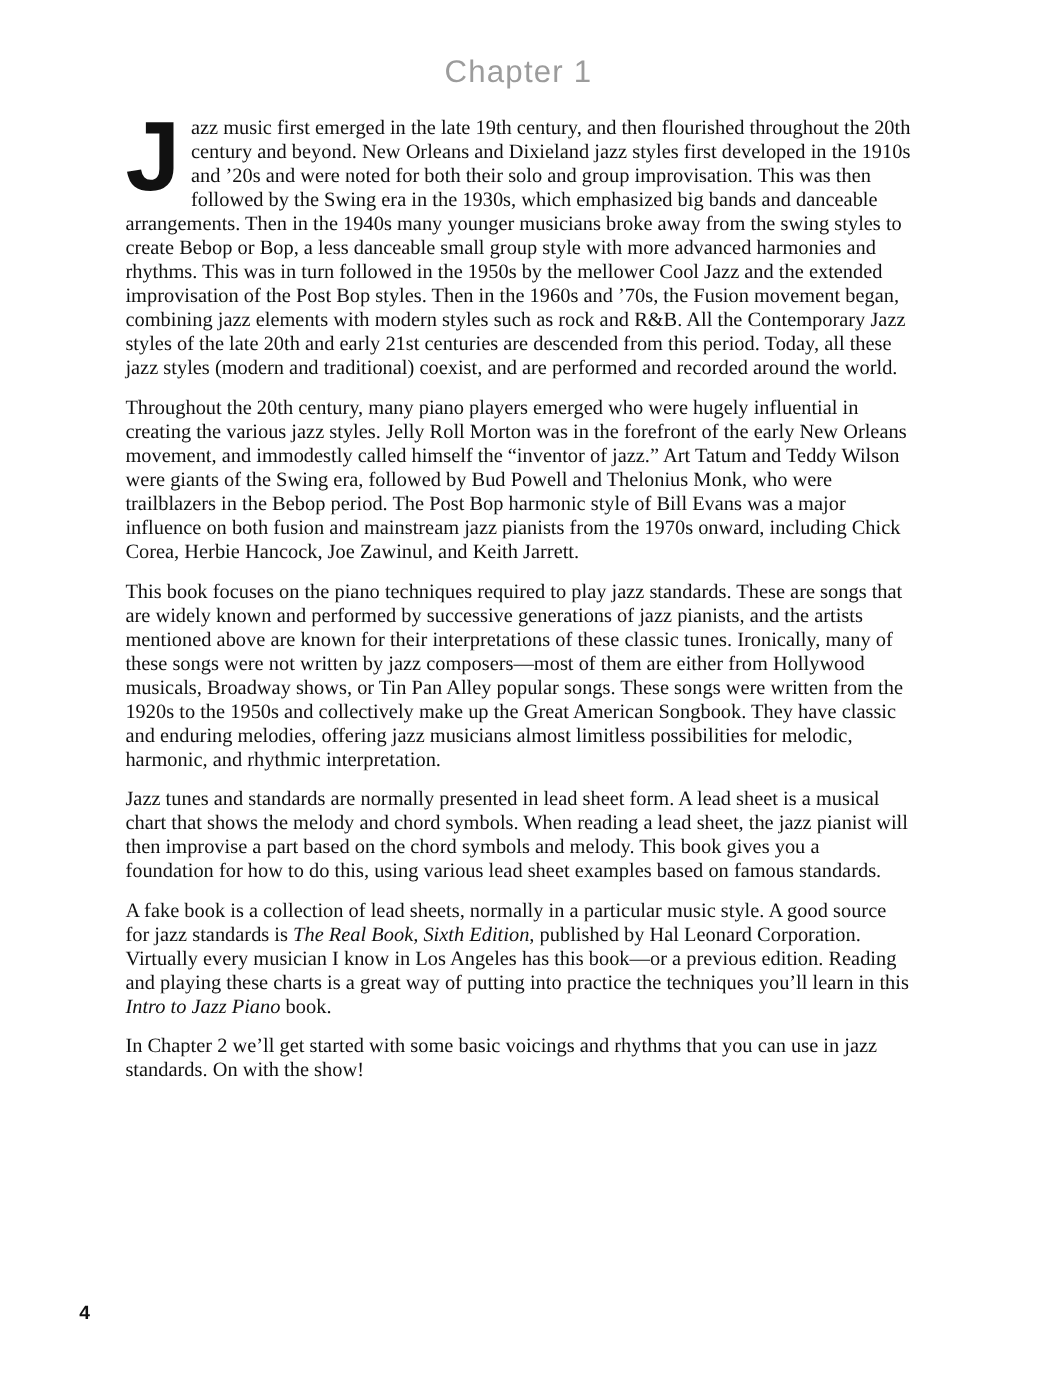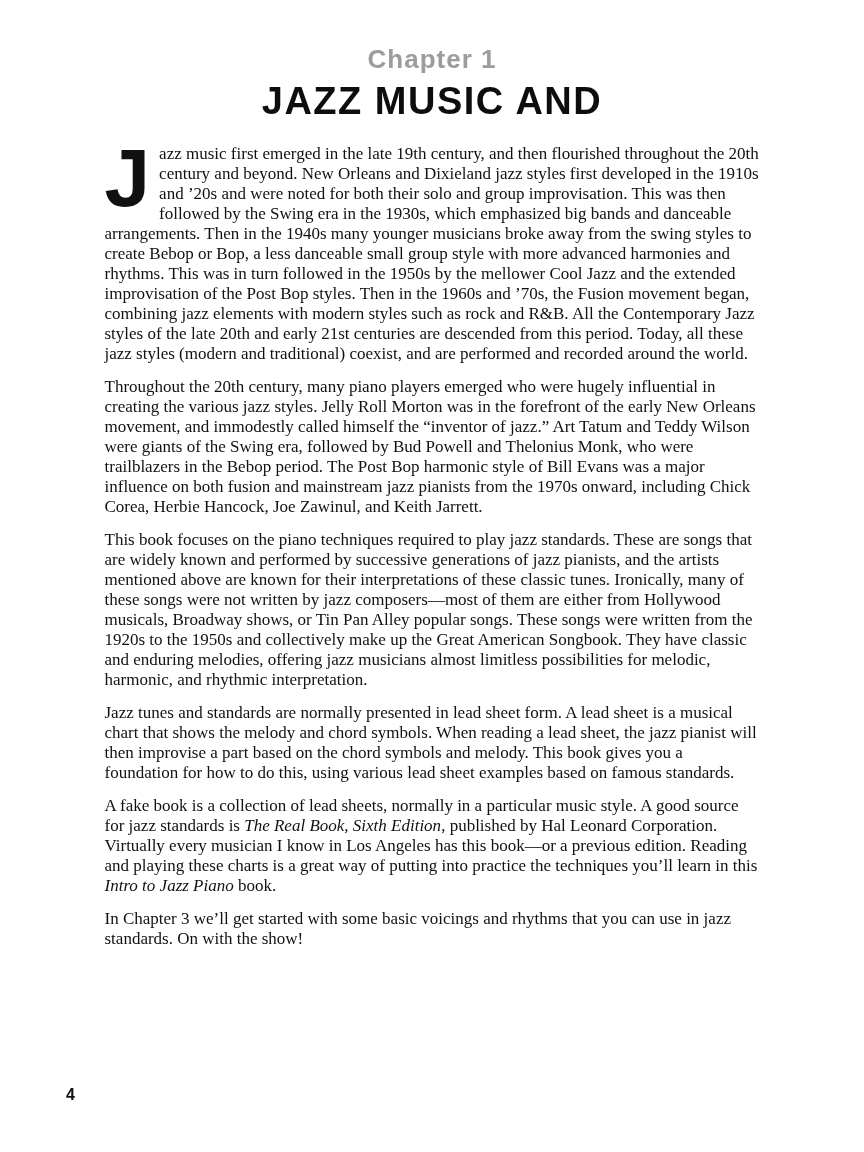--- a/index.html
+++ b/index.html
@@ -13,21 +13,21 @@
     height: 1152px;
     background: #ffffff;
     margin: 0 auto;
     overflow: hidden;
     box-sizing: border-box;
   }
   .chapter-label {
     margin-top: 44px;
     text-align: center;
     font-family: "Liberation Sans", sans-serif;
-    font-weight: bold;
+    font-weight: normal;
     font-size: 26px;
     letter-spacing: 1px;
     color: #9c9c9c;
   }
   .title {
     margin-top: 6px;
     text-align: center;
     font-family: "Liberation Sans", sans-serif;
     font-weight: 900;
     font-size: 38px;
@@ -69,34 +69,33 @@
   }
 </style>
 </head>
 <body>
 
 <div class="page">
 
   <div class="chapter-label">Chapter 1</div>
 
   <div class="title">
-    <div>JAZZ MUSIC AND</div>
   </div>
 
   <div class="body-text">
 
     <p><span class="dropcap">J</span><span>azz music first emerged in the late 19th century, and then flourished throughout the 20th century and beyond. New Orleans and Dixieland jazz styles first developed in the 1910s and ’20s and were noted for both their solo and group improvisation. This was then followed by the Swing era in the 1930s, which emphasized big bands and danceable arrangements. Then in the 1940s many younger musicians broke away from the swing styles to create Bebop or Bop, a less danceable small group style with more advanced harmonies and rhythms. This was in turn followed in the 1950s by the mellower Cool Jazz and the extended improvisation of the Post Bop styles. Then in the 1960s and ’70s, the Fusion movement began, combining jazz elements with modern styles such as rock and R&amp;B. All the Contemporary Jazz styles of the late 20th and early 21st centuries are descended from this period. Today, all these jazz styles (modern and traditional) coexist, and are performed and recorded around the world.</span></p>
 
     <p>Throughout the 20th century, many piano players emerged who were hugely influential in creating the various jazz styles. Jelly Roll Morton was in the forefront of the early New Orleans movement, and immodestly called himself the “inventor of jazz.” Art Tatum and Teddy Wilson were giants of the Swing era, followed by Bud Powell and Thelonius Monk, who were trailblazers in the Bebop period. The Post Bop harmonic style of Bill Evans was a major influence on both fusion and mainstream jazz pianists from the 1970s onward, including Chick Corea, Herbie Hancock, Joe Zawinul, and Keith Jarrett.</p>
 
     <p>This book focuses on the piano techniques required to play jazz standards. These are songs that are widely known and performed by successive generations of jazz pianists, and the artists mentioned above are known for their interpretations of these classic tunes. Ironically, many of these songs were not written by jazz composers—most of them are either from Hollywood musicals, Broadway shows, or Tin Pan Alley popular songs. These songs were written from the 1920s to the 1950s and collectively make up the Great American Songbook. They have classic and enduring melodies, offering jazz musicians almost limitless possibilities for melodic, harmonic, and rhythmic interpretation.</p>
 
     <p>Jazz tunes and standards are normally presented in lead sheet form. A lead sheet is a musical chart that shows the melody and chord symbols. When reading a lead sheet, the jazz pianist will then improvise a part based on the chord symbols and melody. This book gives you a foundation for how to do this, using various lead sheet examples based on famous standards.</p>
 
     <p><span>A fake book is a collection of lead sheets, normally in a particular music style. A good source for jazz standards is </span><span class="italic">The Real Book, Sixth Edition</span><span>, published by Hal Leonard Corporation. Virtually every musician I know in Los Angeles has this book—or a previous edition. Reading and playing these charts is a great way of putting into practice the techniques you’ll learn in this </span><span class="italic">Intro to Jazz Piano</span><span> book.</span></p>
 
-    <p>In Chapter 3 we’ll get started with some basic voicings and rhythms that you can use in jazz standards. On with the show!</p>
+    <p>In Chapter 2 we’ll get started with some basic voicings and rhythms that you can use in jazz standards. On with the show!</p>
 
   </div>
 
   <div class="page-number">4</div>
 
 </div>
 
 </body></html>

